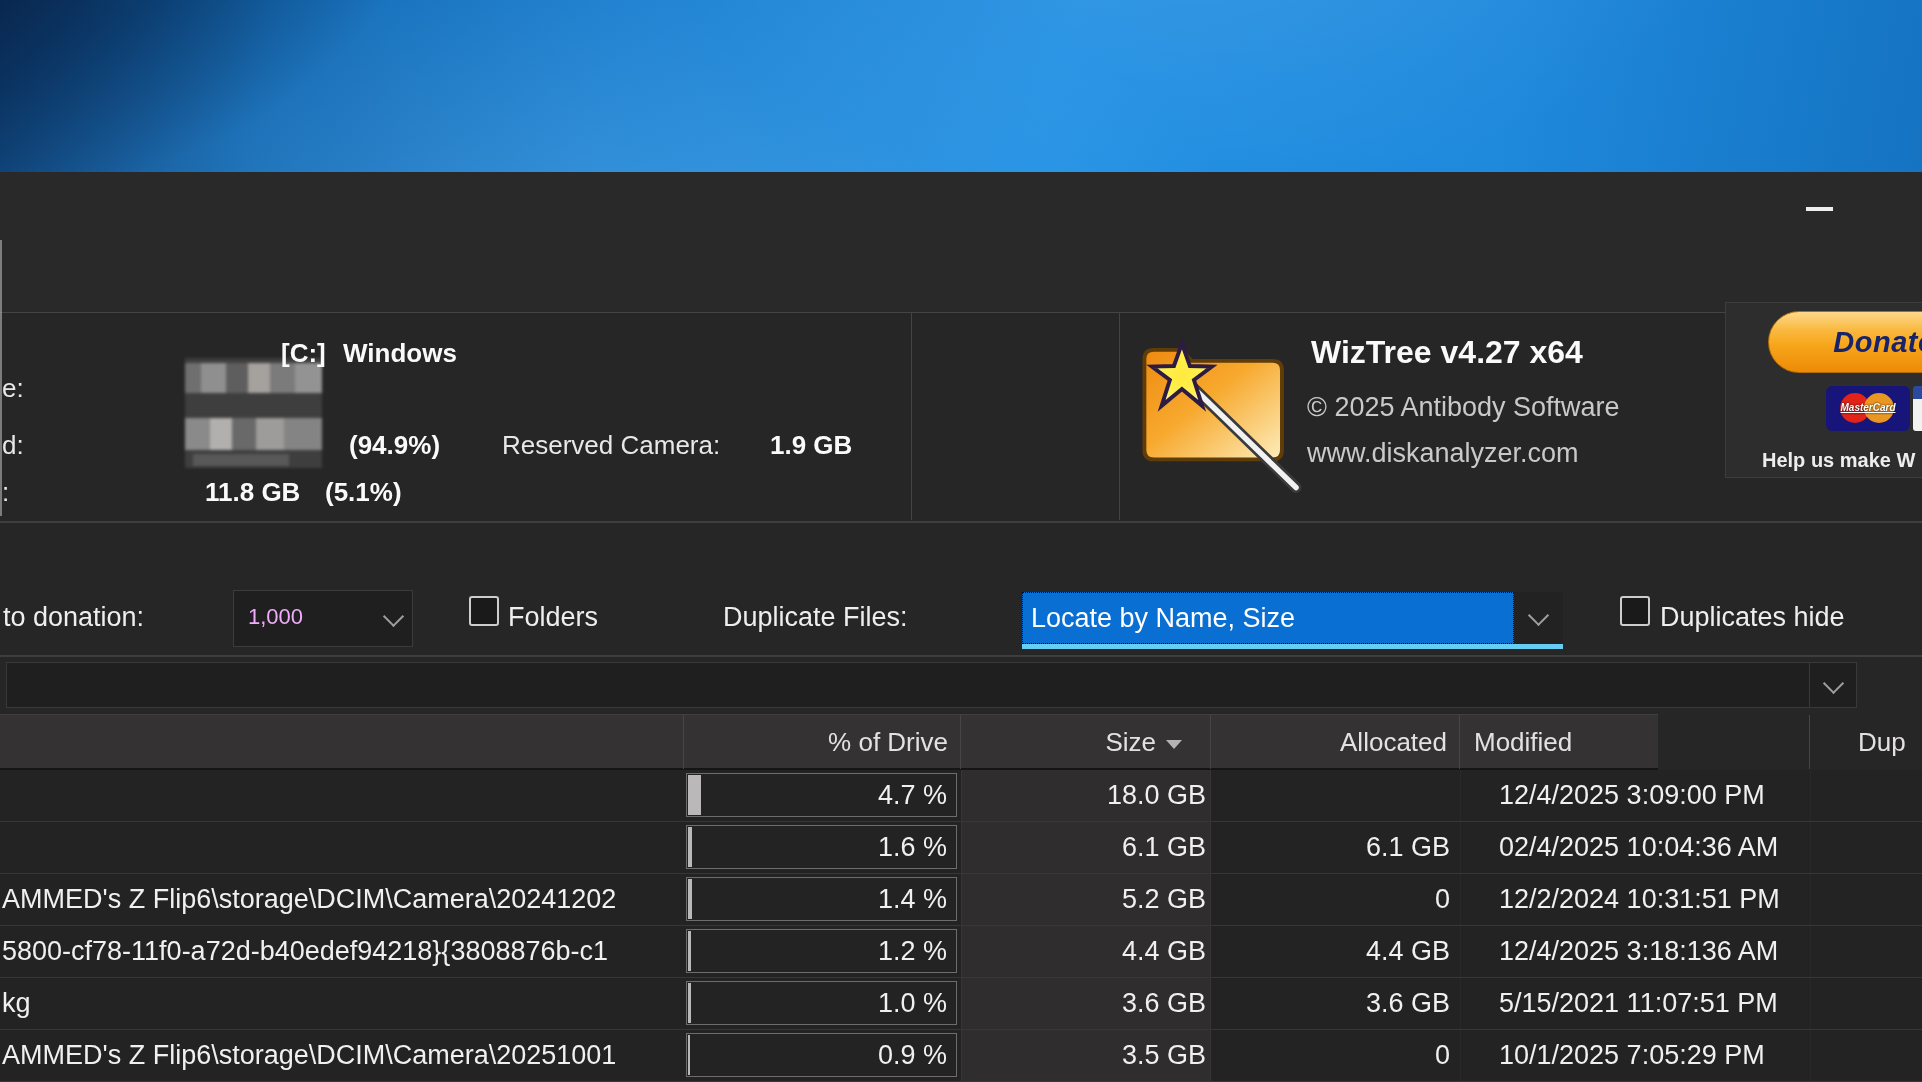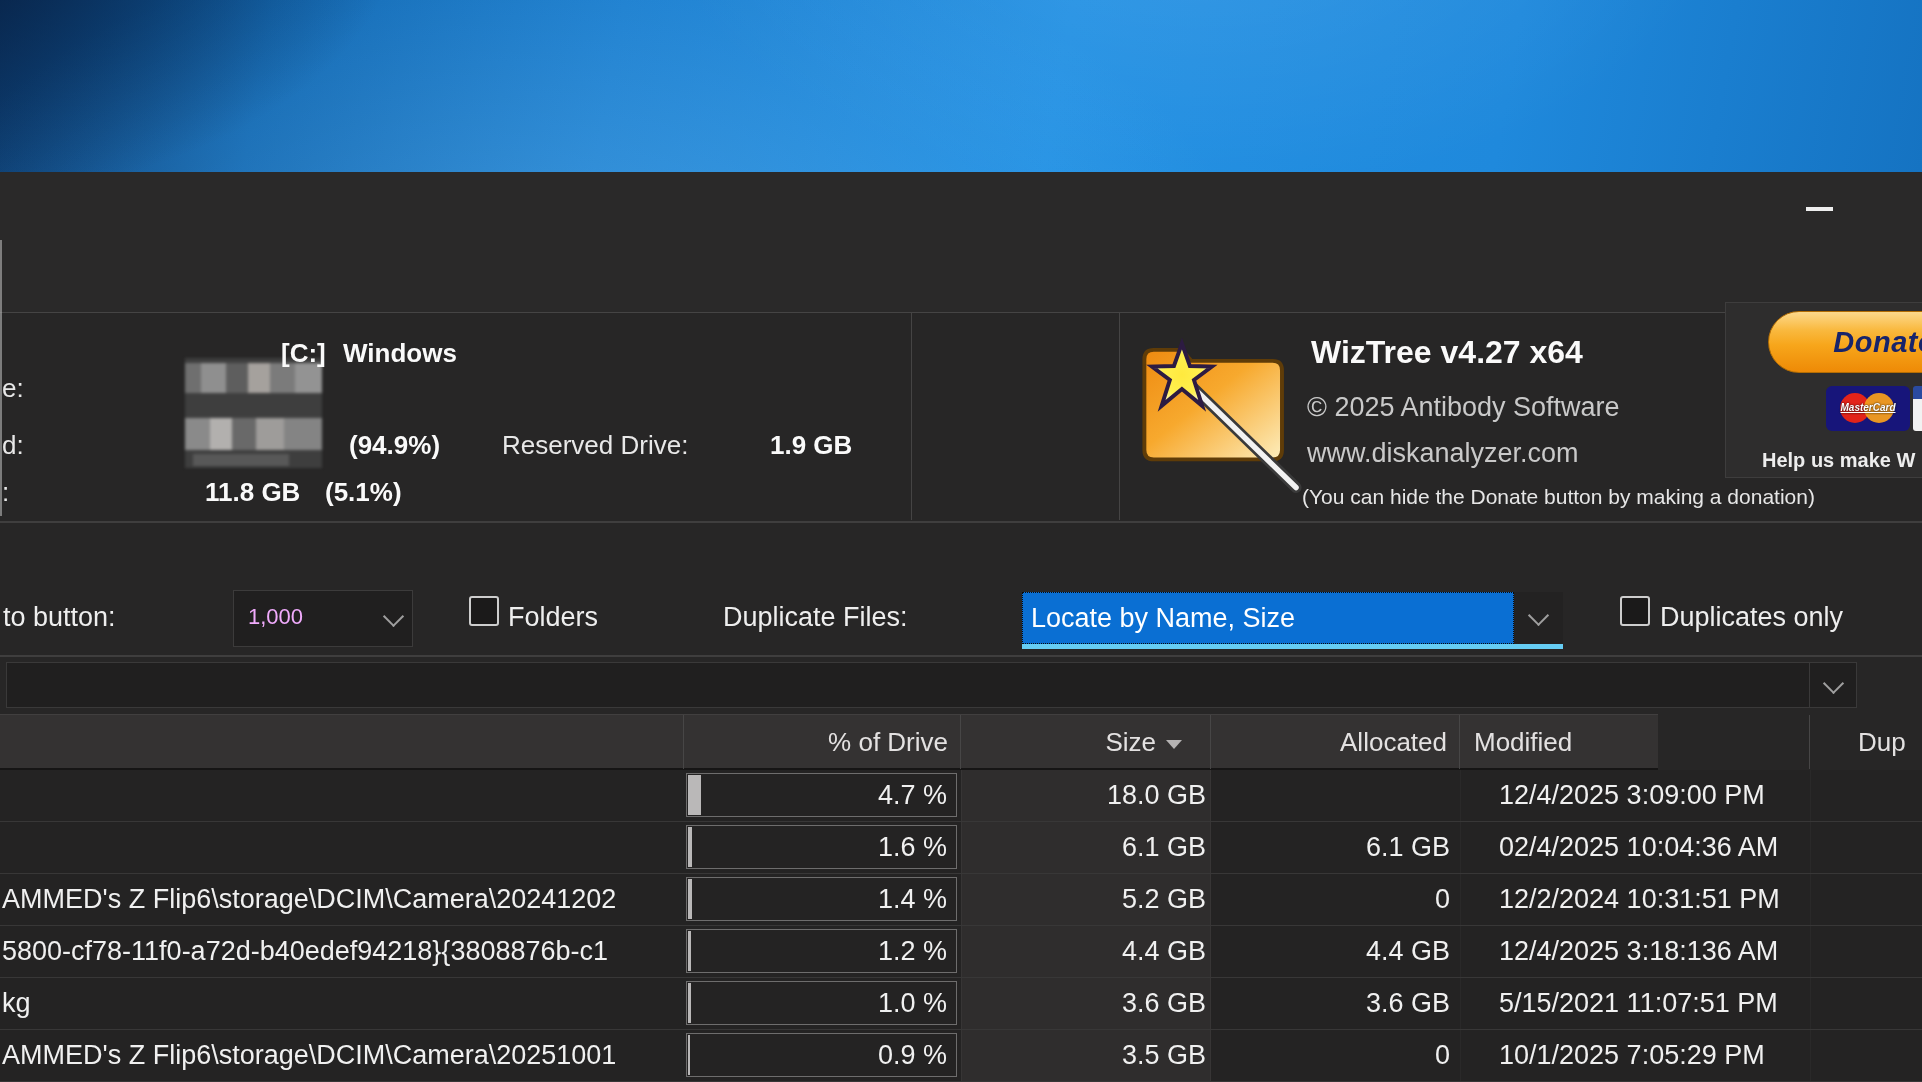--- a/index.html
+++ b/index.html
@@ -120,21 +120,21 @@
 
   <div class="abs censored">
     <div class="b1"></div>
       <div class="b2"></div>
       <div class="b3"></div>
   </div>
 
   <div class="abs lbl bold" style="left:281px;top:338px">[C:]</div>
   <div class="abs lbl bold" style="left:343px;top:338px">Windows</div>
   <div class="abs lbl bold" style="left:349px;top:430px">(94.9%)</div>
-  <div class="abs lbl" style="left:502px;top:430px">Reserved Drive:</div>
+  <div class="abs lbl" style="left:502px;top:430px">Reserved Camera:</div>
   <div class="abs lbl bold" style="left:770px;top:430px">1.9 GB</div>
   <div class="abs lbl bold" style="left:205px;top:477px">11.8 GB</div>
   <div class="abs lbl bold" style="left:325px;top:477px">(5.1%)</div>
 
   <div class="abs vdiv" style="left:911px;top:313px;height:207px"></div>
   <div class="abs vdiv" style="left:1119px;top:313px;height:207px"></div>
 
   <div class="abs" style="left:1135px;top:334px;width:172px;height:160px">
     <svg width="172" height="160" viewBox="0 0 110 102" style="overflow:visible">
       <defs>
@@ -164,43 +164,42 @@
     <span>Donate</span>
   </div>
   <div class="abs card">
     <div class="cr red"></div>
       <div class="cr org"></div>
     <div class="mctext">MasterCard</div>
   </div>
   <div class="abs card2"></div>
   <div class="abs help-text" style="left:1762px;top:449px">Help us make W</div>
 
-  <div class="abs hide-note" style="left:1302px;top:485px">(You can hide the Donate button by making a donation)</div>
 
   <div class="abs groove" style="top:521px"></div>
 
-  <div class="abs ctl-label" style="left:3px;top:602px">to button:</div>
+  <div class="abs ctl-label" style="left:3px;top:602px">to donation:</div>
   <div class="abs dropdown">
     <div class="val">1,000</div>
     <div class="chv" style="left:152px;top:18px"></div>
   </div>
   <div class="abs checkbox" style="left:469px;top:596px"></div>
   <div class="abs ctl-label" style="left:508px;top:602px">Folders</div>
 
   <div class="abs ctl-label" style="left:723px;top:602px">Duplicate Files:</div>
   <div class="abs combo">
     <div class="sel">
       <span>Locate by Name, Size</span>
     </div>
     <div class="chvzone">
       <div class="chv" style="left:17px;top:16px"></div>
     </div>
   </div>
   <div class="abs checkbox" style="left:1620px;top:596px"></div>
-  <div class="abs ctl-label" style="left:1660px;top:602px">Duplicates only</div>
+  <div class="abs ctl-label" style="left:1660px;top:602px">Duplicates hide</div>
 
   <div class="abs groove" style="top:655px"></div>
 
   <div class="abs search">
     <div class="chvzone">
       <div class="chv" style="left:16px;top:13px"></div>
     </div>
   </div>
 
   <div class="abs thead">

